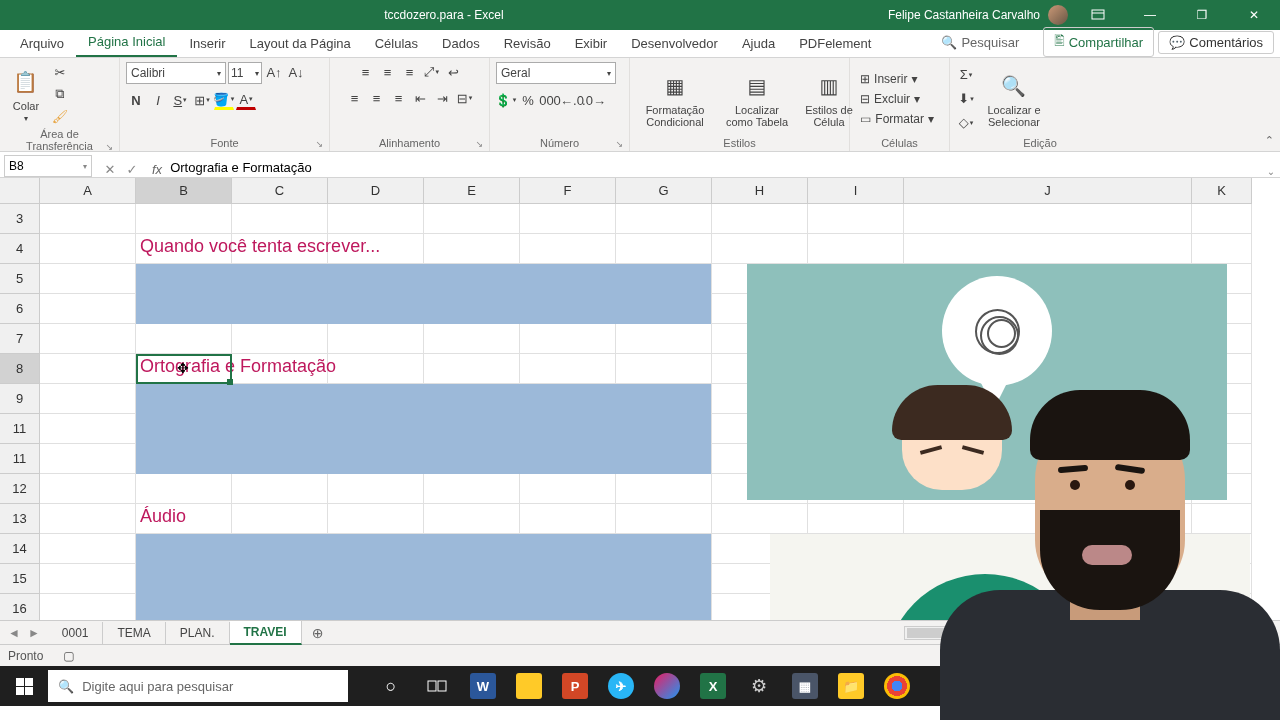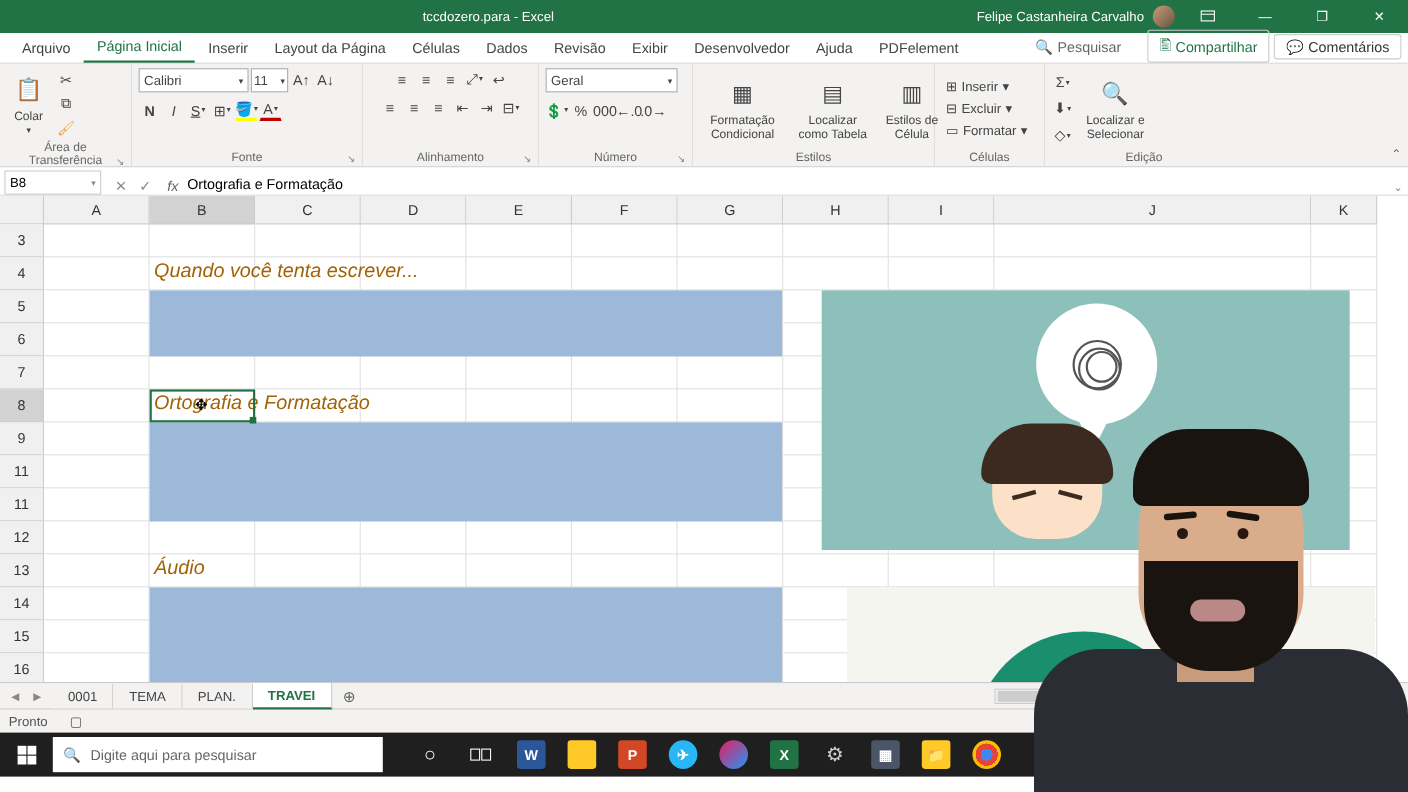--- a/index.html
+++ b/index.html
@@ -61,21 +61,21 @@
 .col-h.active { background: #d2d2d2; }
 .row-headers { position: absolute; left: 0; top: 26px; width: 40px; }
 .row-h { height: 30px; border-right: 1px solid #ccc; border-bottom: 1px solid #ccc; background: #f0f0f0; display: flex; align-items: center; justify-content: center; font-size: 13px; color: #333; }
 .row-h.active { background: #d2d2d2; }
 .cells { position: absolute; left: 40px; top: 26px; }
 .cell-row { display: flex; height: 30px; }
 .cell { border-right: 1px solid #e0e0e0; border-bottom: 1px solid #e0e0e0; padding: 2px 4px; font-size: 17px; color: #222; overflow: visible; white-space: nowrap; position: relative; }
 .blue-block { position: absolute; background: #9cb9d9; }
 .active-cell-border { position: absolute; border: 2px solid #217346; pointer-events: none; z-index: 5; }
 .active-cell-border::after { content:''; position:absolute; right:-3px; bottom:-3px; width:6px; height:6px; background:#217346; }
-.cell-text { position: absolute; font-size: 18px; color: #a16207; z-index: 3; padding: 2px 4px; font-style: italic; }
+.cell-text { position: absolute; font-size: 18px; color: #be185d; z-index: 3; padding: 2px 4px; }
 .cursor-cross { position: absolute; z-index: 6; font-size: 14px; color: #000; }
 
 
 .sheet-img { position: absolute; background: #8ec0bb; }
 .thought-bubble { position: absolute; width: 110px; height: 110px; background: #fff; border-radius: 50%; top: 12px; left: 195px; display:flex; align-items:center; justify-content:center; }
 .scribble { width: 45px; height: 45px; border: 2px solid #555; border-radius: 50%; position: relative; }
 .scribble::before, .scribble::after { content:''; position:absolute; border: 2px solid #555; border-radius:50%; }
 .scribble::before { width: 35px; height:35px; left:3px; top:5px; }
 .scribble::after { width:25px; height:25px; left:10px; top:8px; }
 .bubble-tail { position:absolute; width:0; height:0; border-left:15px solid transparent; border-right:15px solid transparent; border-top:30px solid #fff; top:115px; left:232px; }

